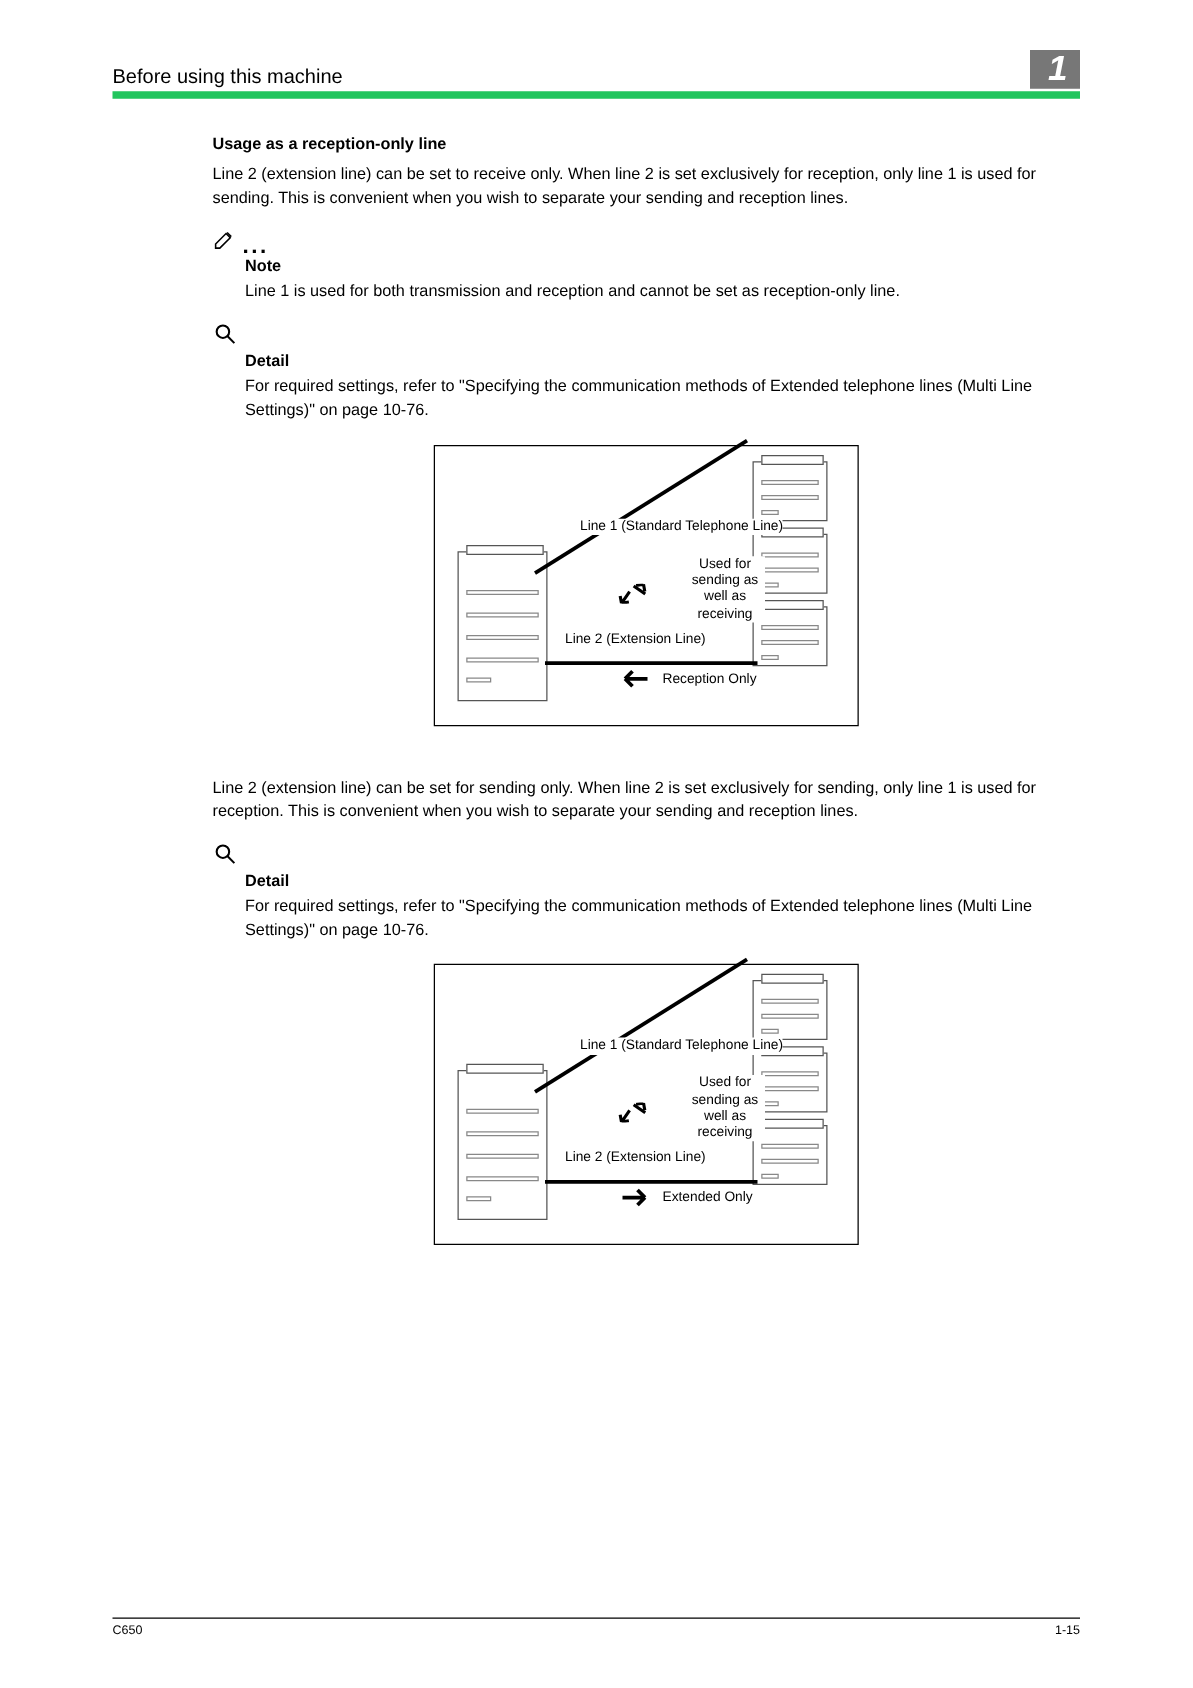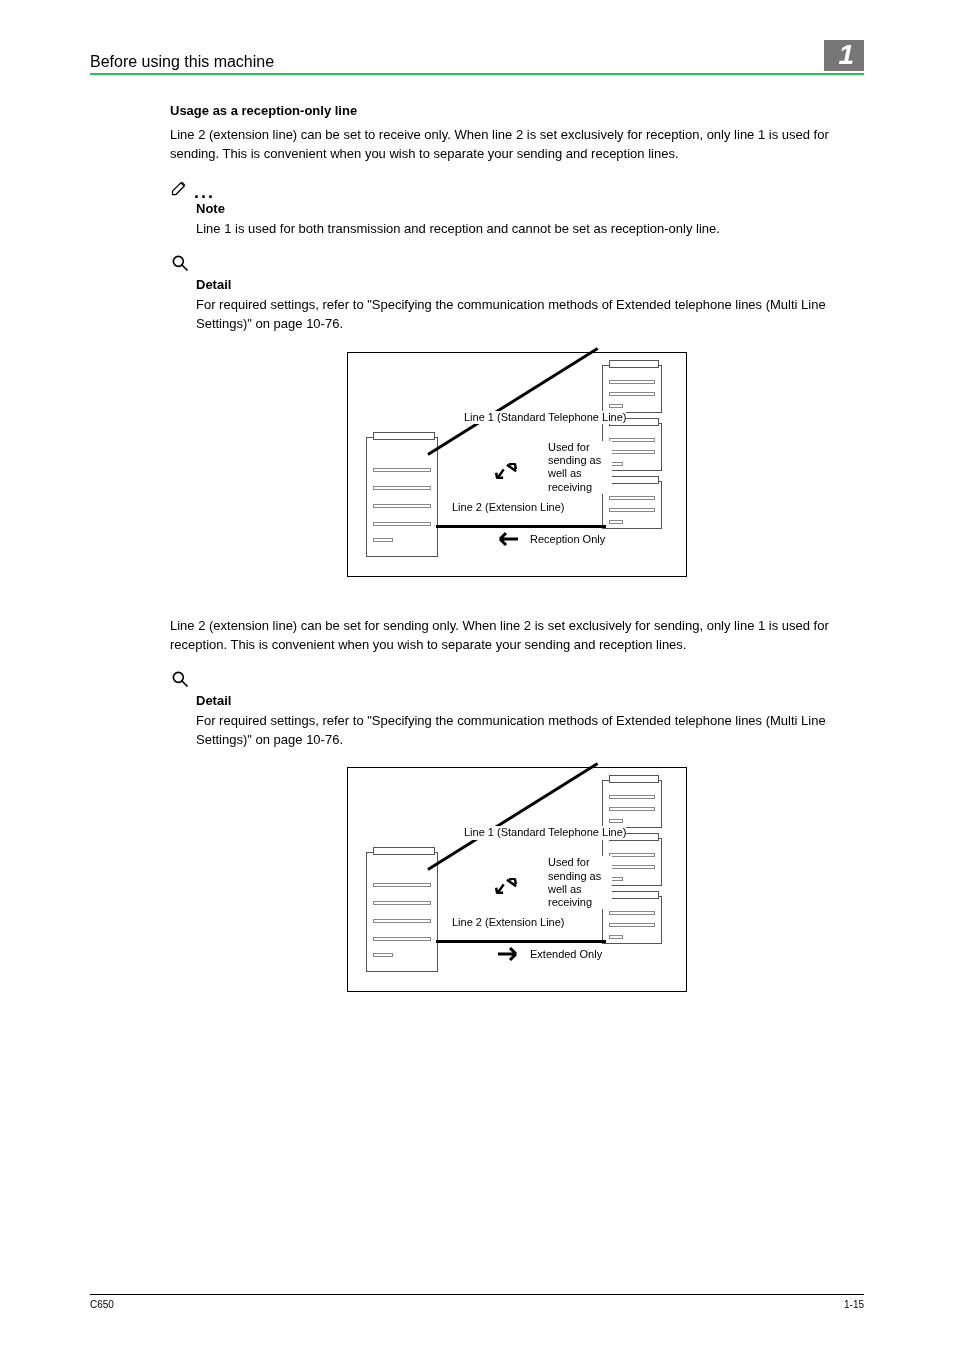--- a/index.html
+++ b/index.html
@@ -9,21 +9,21 @@
       background: #fff;
       font-family: Arial, Helvetica, sans-serif;
       color: #000;
       position: relative;
       padding: 40px 90px 40px 90px;
     }
     .header {
       display: flex;
       justify-content: space-between;
       align-items: flex-end;
-      border-bottom: 2px solid #22c55e;
+      border-bottom: 6px solid #22c55e;
       padding-bottom: 2px;
       margin-bottom: 28px;
     }
     .chapter-badge {
       background: #777;
       color: #fff;
       font-size: 28px;
       font-weight: bold;
       padding: 0 10px 0 14px;
       line-height: 1.1;
@@ -72,20 +72,21 @@
     .callout-body {
       font-size: 13px;
       line-height: 1.45;
       margin-left: 26px;
       margin-bottom: 10px;
     }
     .diagram-wrap {
       display: flex;
       justify-content: center;
       margin: 18px 0 40px 0;
+      text-align: center;
     }
     .diagram {
       width: 340px;
       height: 225px;
       border: 1.5px solid #000;
       position: relative;
       background: #fff;
     }
     
     .printer-left {

